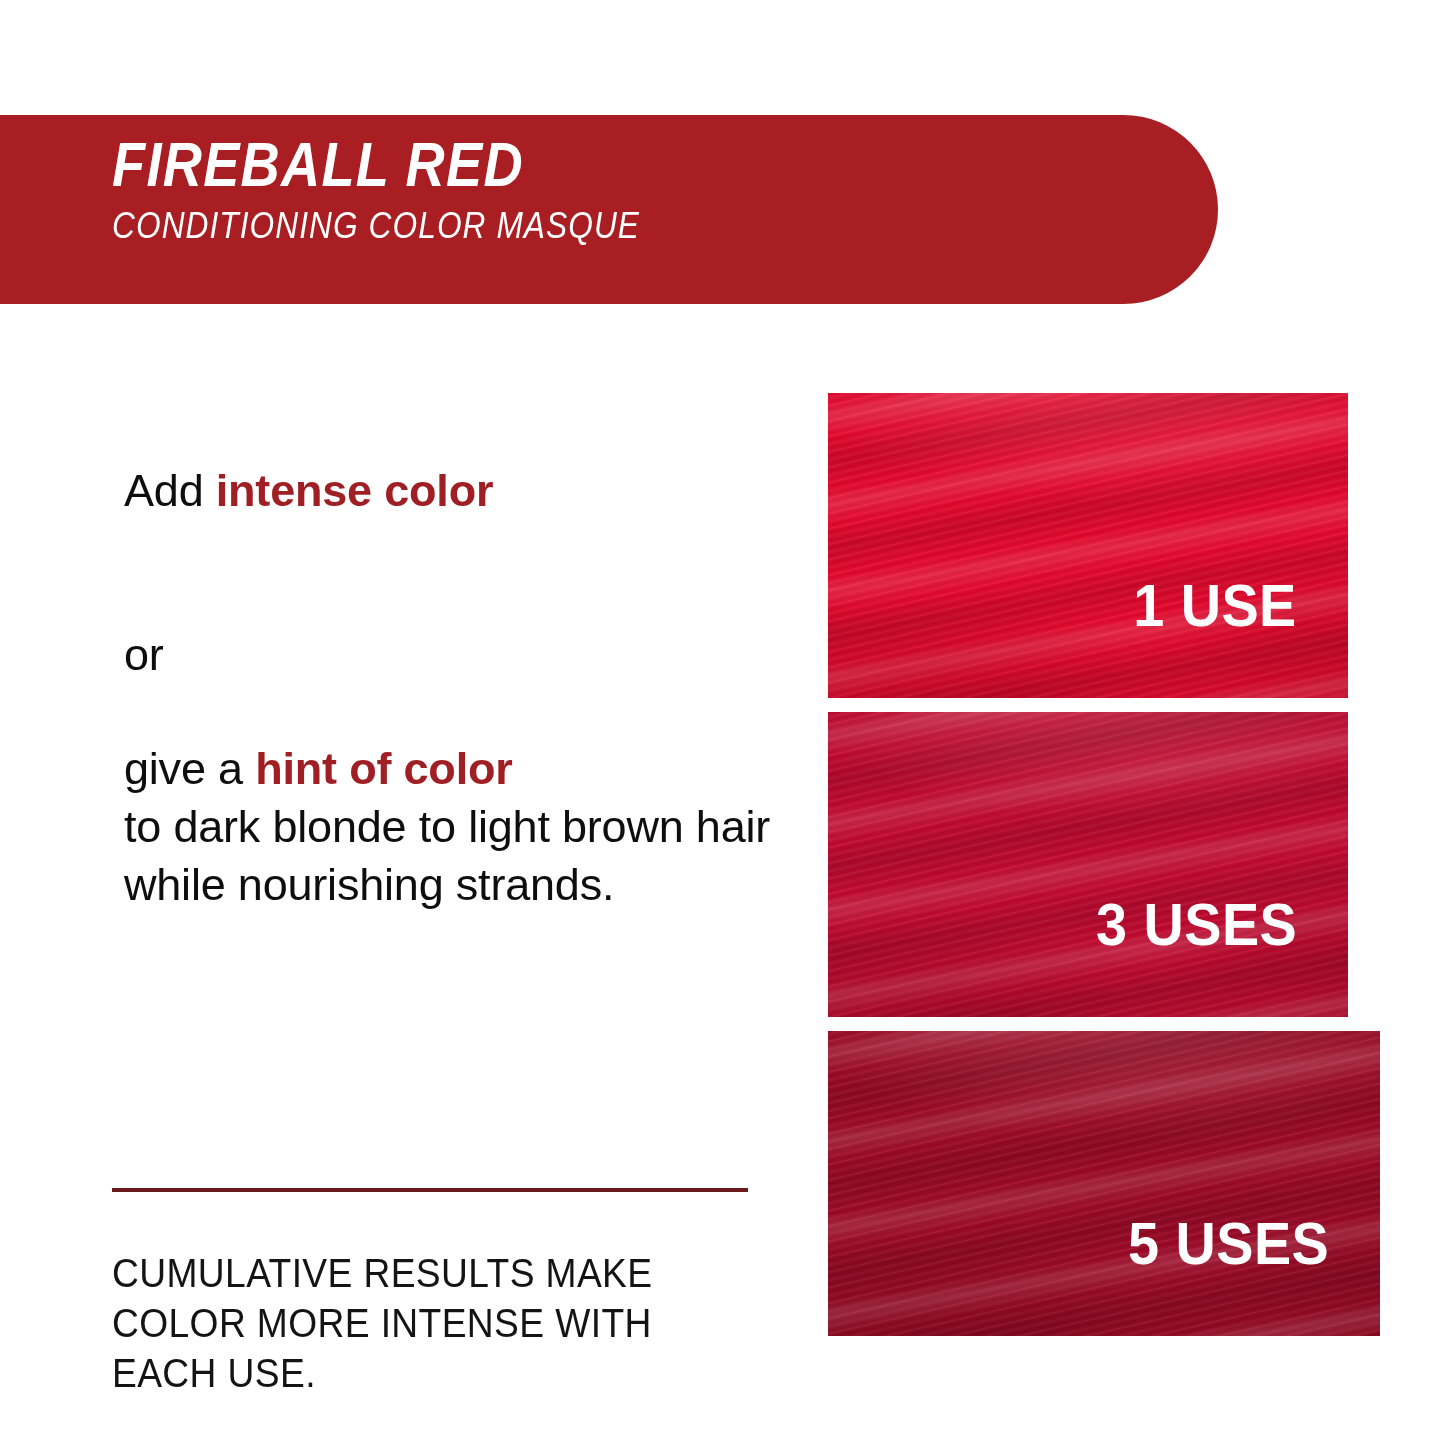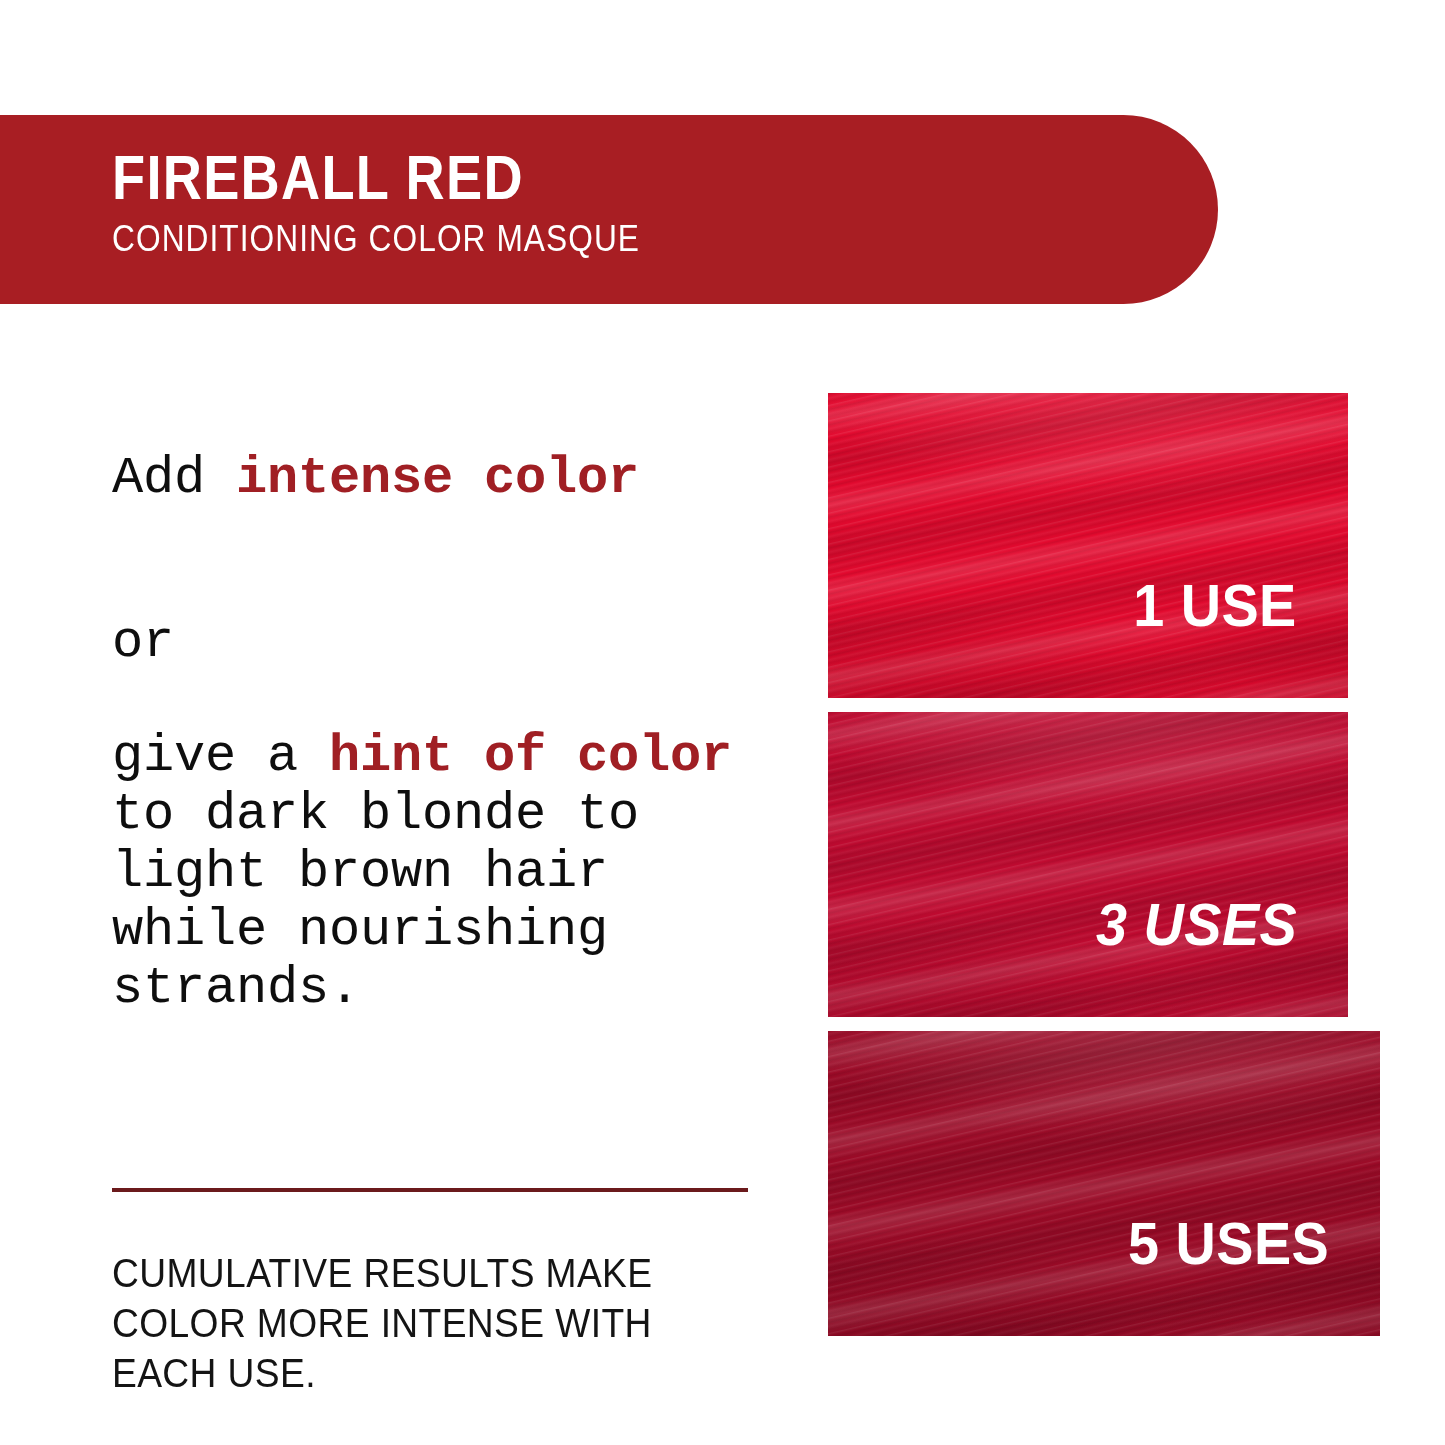--- a/index.html
+++ b/index.html
@@ -28,22 +28,23 @@
     top: 115px;
     width: 1258px;
     height: 189px;
     background: #a81e23;
     border-top-right-radius: 95px;
     border-bottom-right-radius: 95px;
   }
   .header-inner {
     position: absolute;
     left: 152px;
-    top: 28px;
+    top: 15px;
     width: 900px;
+    font-style: italic;
   }
   .header-title {
     font-family: "Liberation Sans Narrow", "Liberation Sans", sans-serif;
     font-weight: 700;
     font-size: 63px;
     line-height: 68px;
     letter-spacing: 1.5px;
     color: #ffffff;
     transform: scaleX(0.86);
     transform-origin: left center;
@@ -64,27 +65,27 @@
   }
 
   
   .copy-column {
     position: absolute;
     left: 112px;
     top: 450px;
     width: 680px;
   }
   .copy-block {
-    font-family: Liberation Mono, monospace;
+    font-family: Liberation Sans, sans-serif;
     font-weight: 400;
-    font-size: 52px;
+    font-size: 45px;
     line-height: 58px;
     color: #0e0e0e;
     letter-spacing: -0.2px;
-    margin: 0;
+    margin: 12px;
   }
   .copy-block.second {
     margin-top: 106px;
   }
   .copy-block.third {
     margin-top: 56px;
   }
   .accent {
     font-weight: 700;
     color: #a01f24;
@@ -226,21 +227,21 @@
 
   <p class="footnote">CUMULATIVE RESULTS MAKE COLOR MORE INTENSE WITH EACH USE.</p>
 
   <div class="swatch-stack">
 
     <div class="swatch" style="background: rgb(227, 9, 46);">
       <div class="swatch-texture"></div>
       <div class="swatch-label">1 USE</div>
     </div>
 
-    <div class="swatch" style="background: rgb(192, 10, 48); font-style: italic;">
+    <div class="swatch" style="background: rgb(192, 10, 48);">
       <div class="swatch-texture"></div>
       <div class="swatch-label">3 USES</div>
     </div>
 
     <div class="swatch" style="background: rgb(156, 10, 39);">
       <div class="swatch-texture"></div>
       <div class="swatch-label">5 USES</div>
     </div>
 
   </div>

